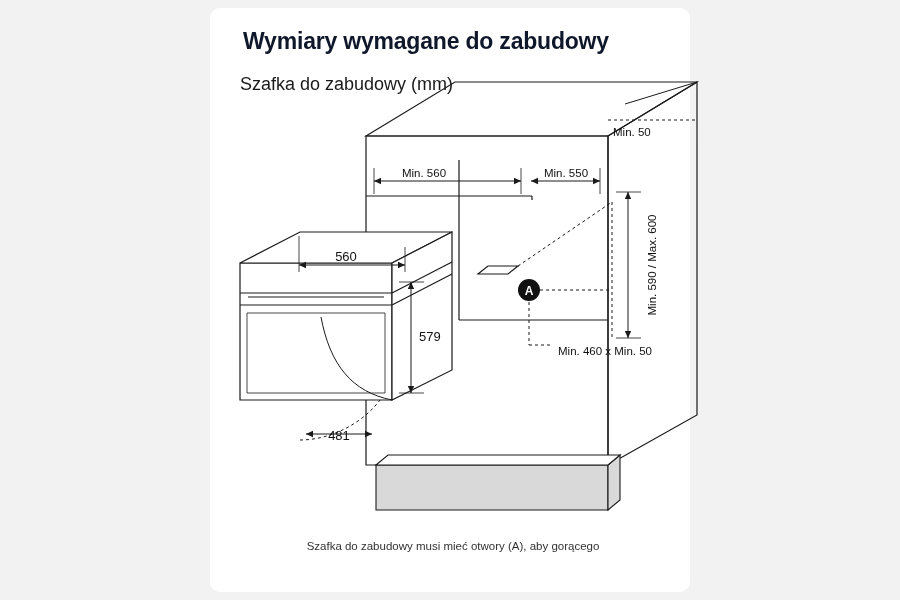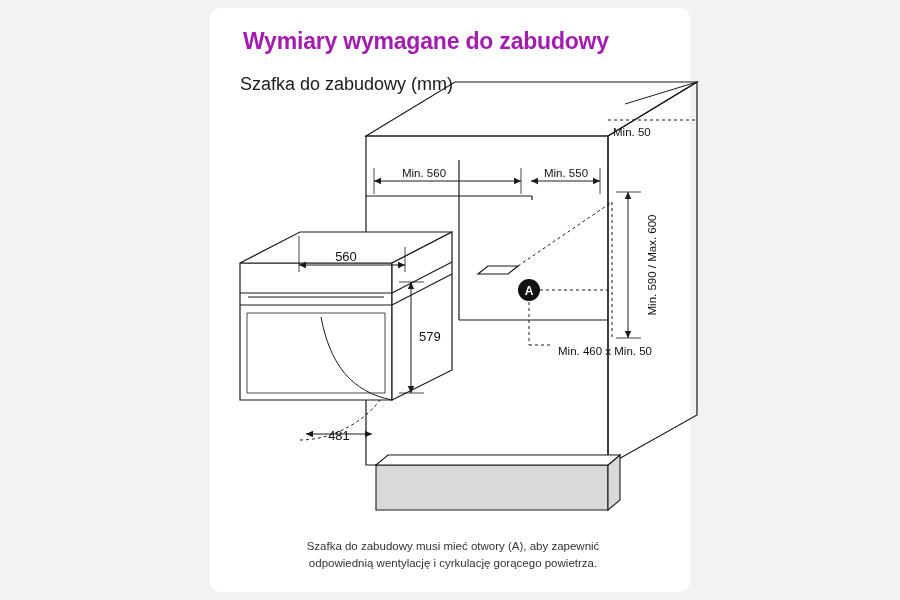--- a/index.html
+++ b/index.html
@@ -22,21 +22,21 @@
     background: #ffffff;
     border-radius: 10px;
   }
   #title {
     position: absolute;
     left: 243px;
     top: 28px;
     width: 420px;
     font-size: 23px;
     font-weight: bold;
-    color: #a21caf;
+    color: #0f172a;
     letter-spacing: -0.2px;
   }
   #subtitle {
     position: absolute;
     left: 240px;
     top: 74px;
     font-size: 18px;
     color: #1a1a1a;
   }
   #caption {
@@ -195,15 +195,14 @@
     <line x1="306" y1="434" x2="372" y2="434"></line>
     <path d="M306 434 l7 -3.2 v6.4 z" fill="#1a1a1a" stroke="none"></path>
     <path d="M372 434 l-7 -3.2 v6.4 z" fill="#1a1a1a" stroke="none"></path>
   </g>
   <text class="lbl-n" x="339" y="440" text-anchor="middle">481</text>
 </svg>
 
 <div id="title">Wymiary wymagane do zabudowy</div>
 <div id="subtitle">Szafka do zabudowy (mm)</div>
 <div id="caption">
-  <span>Szafka do zabudowy musi mieć otwory (A), aby zapewnić</span><br>
-  <span>odpowiednią wentylację i cyrkulację gorącego powietrza.</span>
+  <span>Szafka do zabudowy musi mieć otwory (A), aby gorącego</span><br>
 </div>
 
 </body></html>

